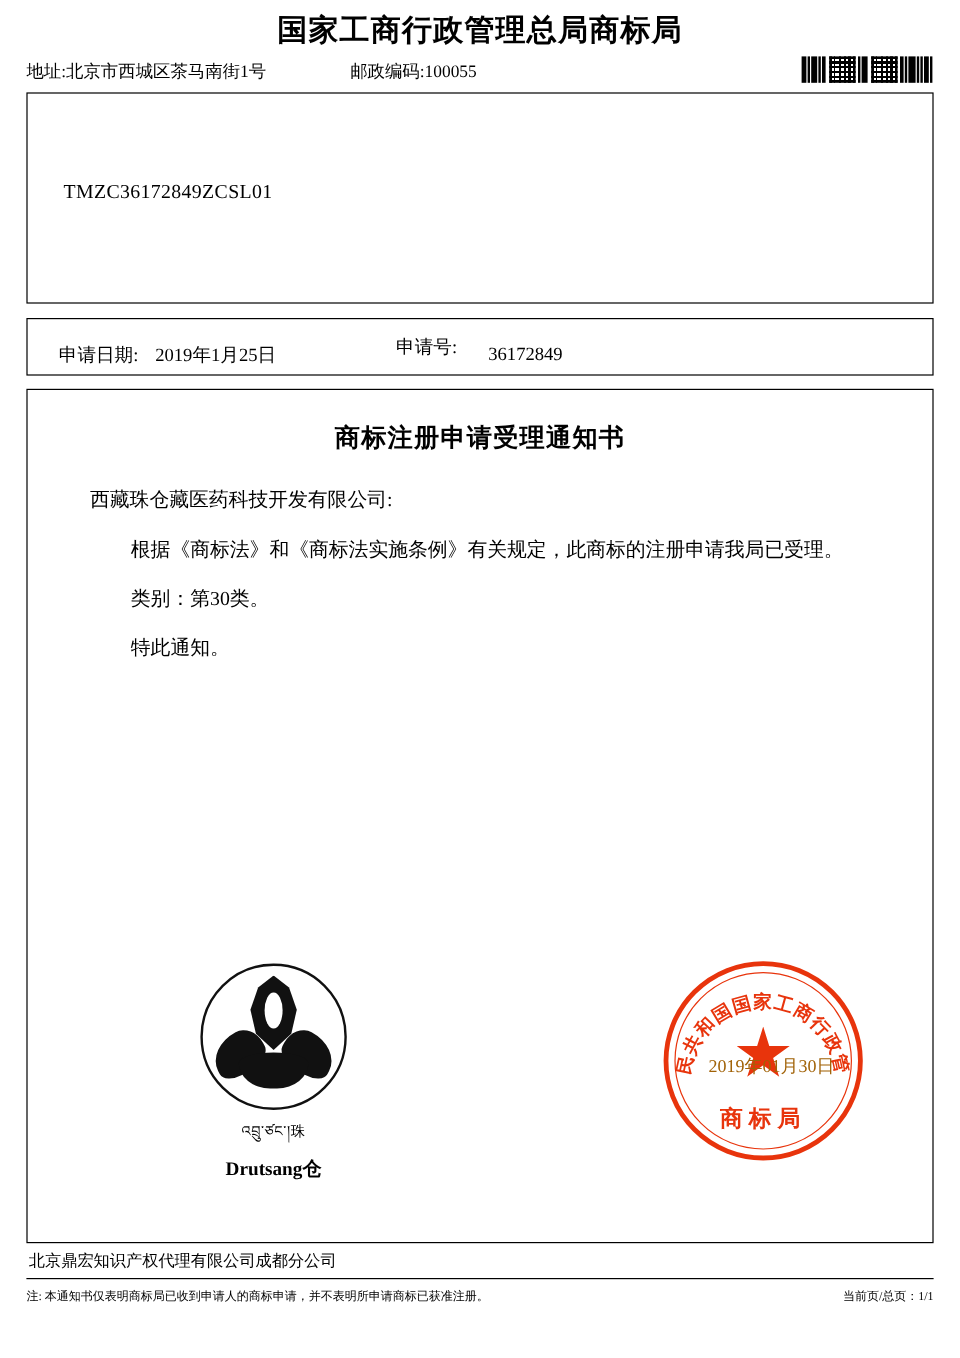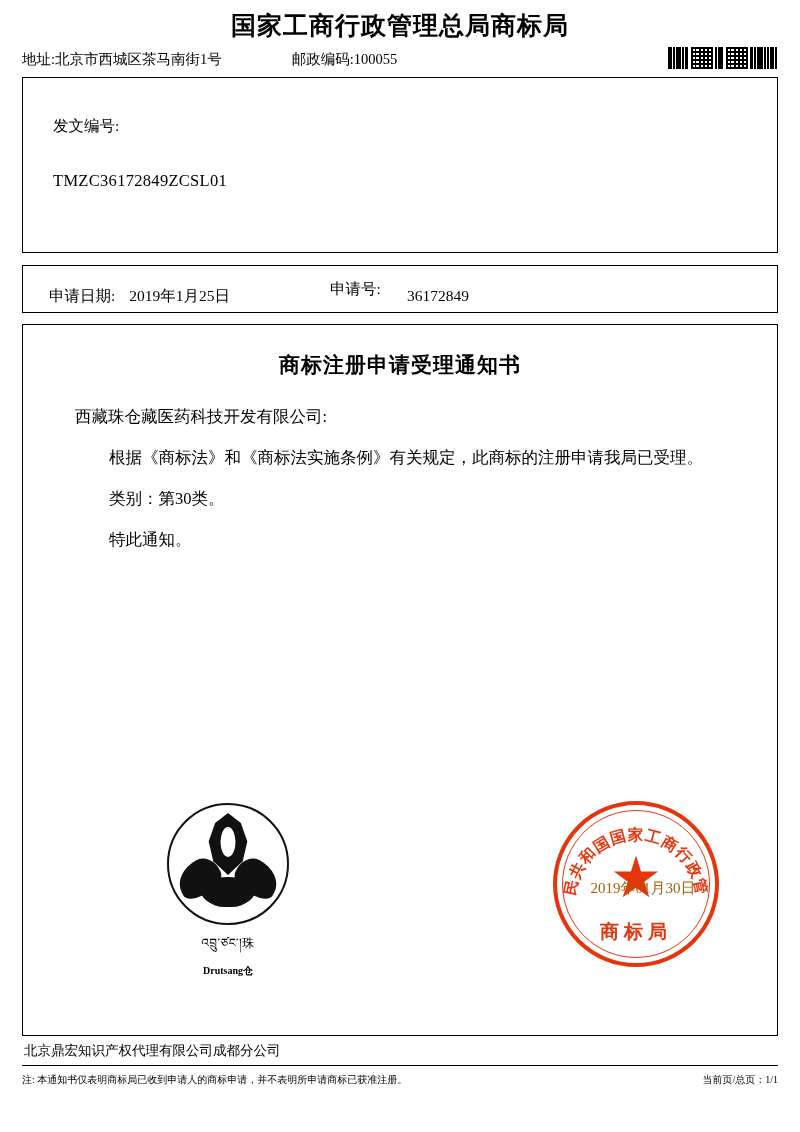--- a/index.html
+++ b/index.html
@@ -204,21 +204,21 @@
     transform: translateX(-50%);
     border-radius: 50% 50% 45% 45% / 30% 30% 70% 70%;
   }
   .logo-tibetan {
     font-size: 12px;
     margin-top: 4px;
     letter-spacing: 0.5px;
     font-family: "DejaVu Sans", sans-serif;
   }
   .logo-latin {
-    font-size: 10px;
+    font-size: 16px;
     font-weight: bold;
     margin-top: 1px;
     font-family: "Liberation Serif", serif;
   }
   
   .seal {
     position: absolute;
     left: 530px;
     top: 476px;
     width: 166px;
@@ -323,21 +323,20 @@
       <span class="bar" style="width:6px;height:22px"></span>
       <span class="bar" style="width:2px;height:22px"></span>
       <span class="bar" style="width:2px;height:22px"></span>
       <span class="bar" style="width:4px;height:22px"></span>
       <span class="bar" style="width:2px;height:22px"></span>
     </div>
   </div>
 
   <div class="top-boxes">
     <div class="box box-right">
-      <div class="doc-no-label">发文编号:</div>
       <div class="doc-no-value">TMZC36172849ZCSL01</div>
     </div>
   </div>
 
   <div class="app-box">
     <span class="app-date">申请日期:</span>
     <span class="app-date" style="margin-left:14px">2019年1月25日</span>
     <span class="app-no">申请号:</span>
     <span class="app-no-val app-date">36172849</span>
   </div>

